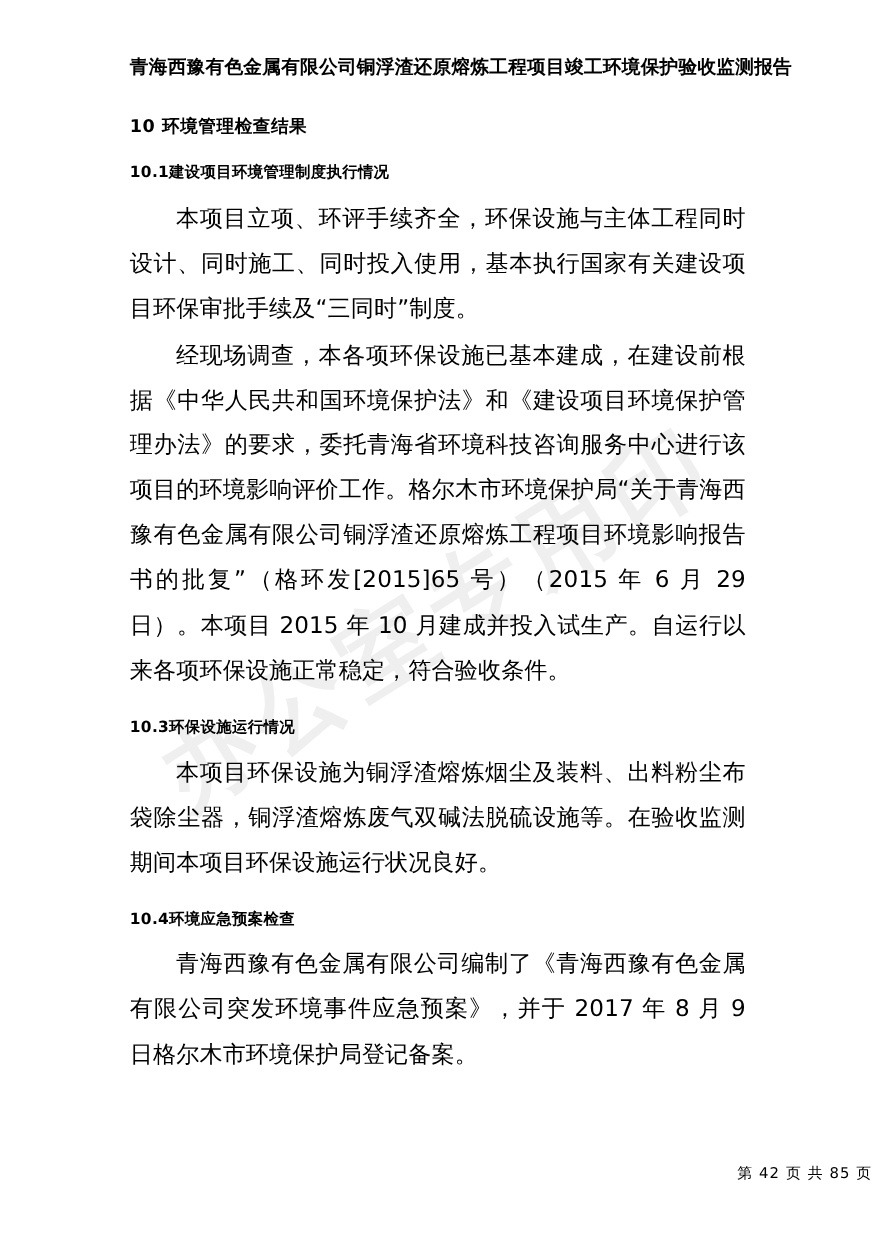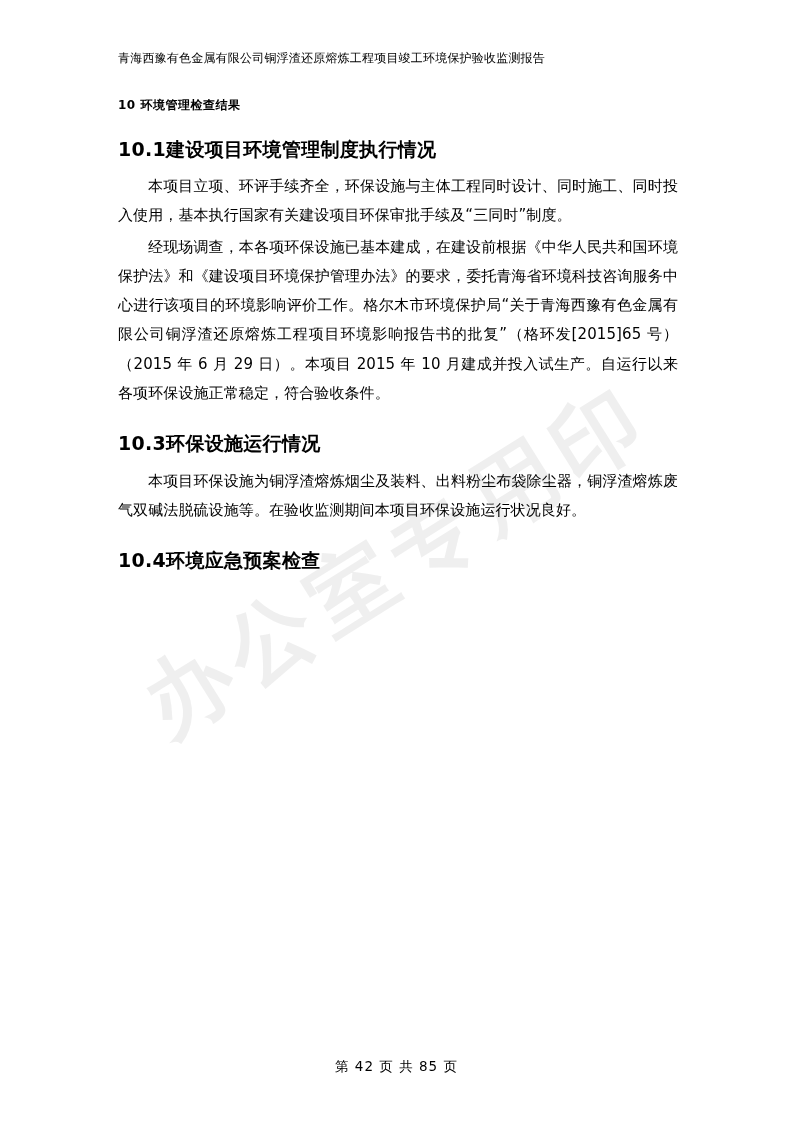--- a/index.html
+++ b/index.html
@@ -19,44 +19,45 @@
     overflow: hidden;
     box-sizing: border-box;
   }
   .content {
     position: absolute;
     left: 118px;
     top: 50px;
     width: 560px;
   }
   .doc-header {
-    font-size: 12px;
-    font-weight: normal;
+    font-size: 17px;
+    font-weight: bold;
     color: #000;
     letter-spacing: 0.2px;
     line-height: 1.4;
     margin-bottom: 30px;
     white-space: nowrap;
+    text-align: right;
   }
   h1.sec-title {
-    font-size: 12px;
+    font-size: 16px;
     font-weight: bold;
     margin: 0 0 18px 0;
     letter-spacing: 0.5px;
     line-height: 1.4;
   }
   h2.sub-title {
-    font-size: 19px;
+    font-size: 14px;
     font-weight: bold;
     margin: 22px 0 10px 0;
     letter-spacing: 0.3px;
     line-height: 1.4;
   }
   p.para {
-    font-size: 15px;
+    font-size: 21px;
     line-height: 1.95;
     margin: 0 0 2px 0;
     text-align: justify;
     text-justify: inter-ideograph;
     text-indent: 2em;
     letter-spacing: 0.1px;
     color: #000;
   }
   .watermark {
     position: absolute;
@@ -70,21 +71,21 @@
     white-space: nowrap;
     pointer-events: none;
     user-select: none;
     font-family: "DejaVu Sans", "Liberation Sans", sans-serif;
   }
   .footer {
     position: absolute;
     left: 0;
     right: 0;
     bottom: 46px;
-    text-align: center;
+    text-align: right;
     font-size: 13.5px;
     color: #000;
     letter-spacing: 1px;
   }
 </style>
 </head>
 <body>
 
 <div class="page">
 
@@ -98,18 +99,19 @@
 
     <h2 class="sub-title">10.1建设项目环境管理制度执行情况</h2>
     <p class="para">本项目立项、环评手续齐全，环保设施与主体工程同时设计、同时施工、同时投入使用，基本执行国家有关建设项目环保审批手续及“三同时”制度。</p>
     <p class="para">经现场调查，本各项环保设施已基本建成，在建设前根据《中华人民共和国环境保护法》和《建设项目环境保护管理办法》的要求，委托青海省环境科技咨询服务中心进行该项目的环境影响评价工作。格尔木市环境保护局“关于青海西豫有色金属有限公司铜浮渣还原熔炼工程项目环境影响报告书的批复”（格环发[2015]65 号）（2015 年 6 月 29 日）。本项目 2015 年 10 月建成并投入试生产。自运行以来各项环保设施正常稳定，符合验收条件。</p>
 
 
     <h2 class="sub-title">10.3环保设施运行情况</h2>
     <p class="para">本项目环保设施为铜浮渣熔炼烟尘及装料、出料粉尘布袋除尘器，铜浮渣熔炼废气双碱法脱硫设施等。在验收监测期间本项目环保设施运行状况良好。</p>
 
     <h2 class="sub-title">10.4环境应急预案检查</h2>
+    <p class="para">青海西豫有色金属有限公司编制了《青海西豫有色金属有限公司突发环境事件应急预案》，并于 2017 年 8 月 9 日格尔木市环境保护局登记备案。</p>
 
   </div>
 
   <div class="footer">第 42 页 共 85 页</div>
 
 </div>
 
 </body></html>

